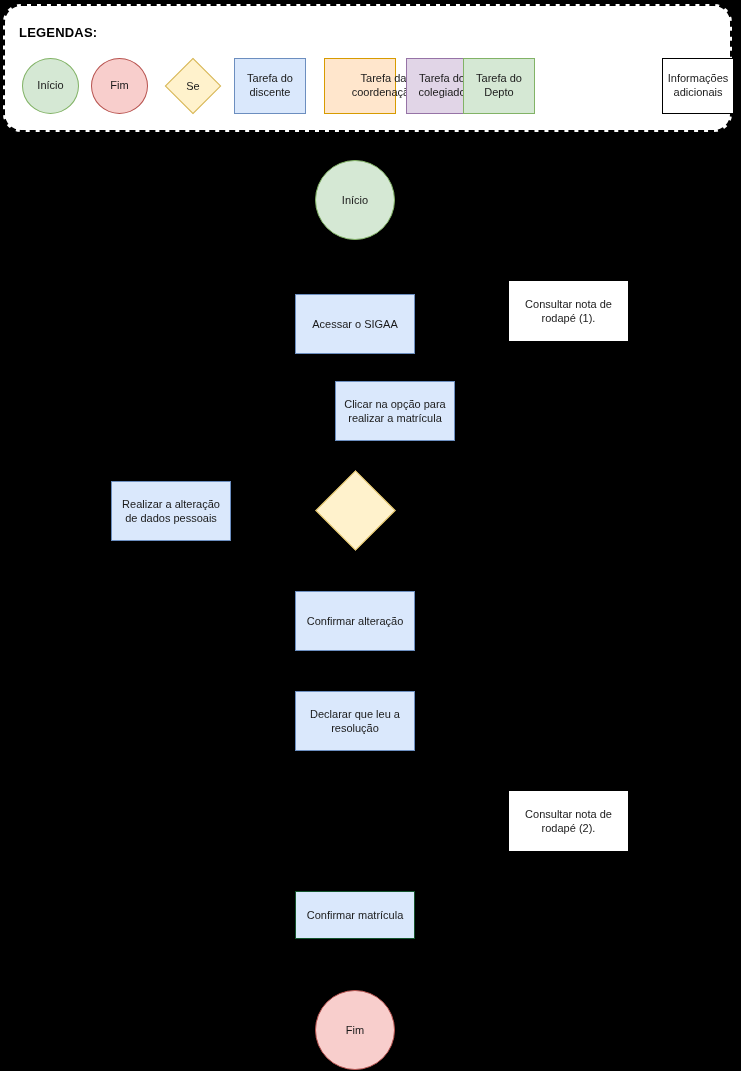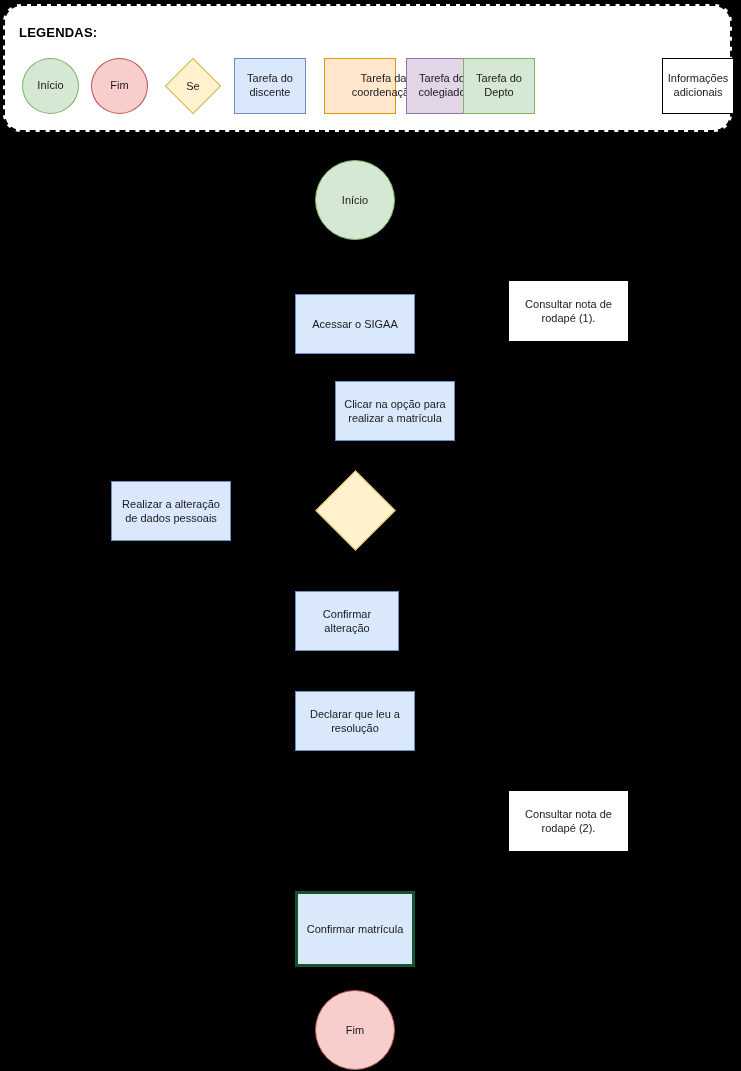--- a/index.html
+++ b/index.html
@@ -222,34 +222,34 @@
   <div class="diamond-wrap" style="left:315px; top:338px; width:80px; height:80px;">
     <div class="diamond-shape" style="background:#fff2cc; border:1px solid #d6b656;"></div>
     <div class="diamond-label"></div>
   </div>
 
   <div class="node" style="left:111px; top:349px; width:120px; height:60px; background:#dae8fc; border:1px solid #6c8ebf;">
     <span>Realizar a alteração de dados pessoais</span>
   </div>
 
 
-  <div class="node" style="left:295px; top:459px; width:104px; height:60px; background:#dae8fc; border:1px solid #6c8ebf;">
+  <div class="node" style="left:295px; top:459px; width:120px; height:60px; background:#dae8fc; border:1px solid #6c8ebf;">
     <span>Confirmar alteração</span>
   </div>
 
   <div class="node" style="left:295px; top:559px; width:120px; height:60px; background:#dae8fc; border:1px solid #6c8ebf;text-align:center;">
     <span>Declarar que leu a resolução</span>
   </div>
 
 
   <div class="node" style="left:509px; top:659px; width:119px; height:60px; background:#ffffff; border:1px solid #ffffff;">
     <span>Consultar nota de rodapé (2).</span>
   </div>
 
-  <div class="node" style="left:295px; top:759px; width:120px; height:76px; background:#dae8fc; border:3px solid #14532d;">
+  <div class="node" style="left:295px; top:759px; width:120px; height:48px; background:#dae8fc; border:1px solid #14532d;">
     <span>Confirmar matrícula</span>
   </div>
 
   <div class="node node-circle" style="left:315px; top:858px; width:80px; height:80px; background:#f8cecc; border:1px solid #b85450;">
     <span>Fim</span>
   </div>
 
 </div>
 
 </body></html>

